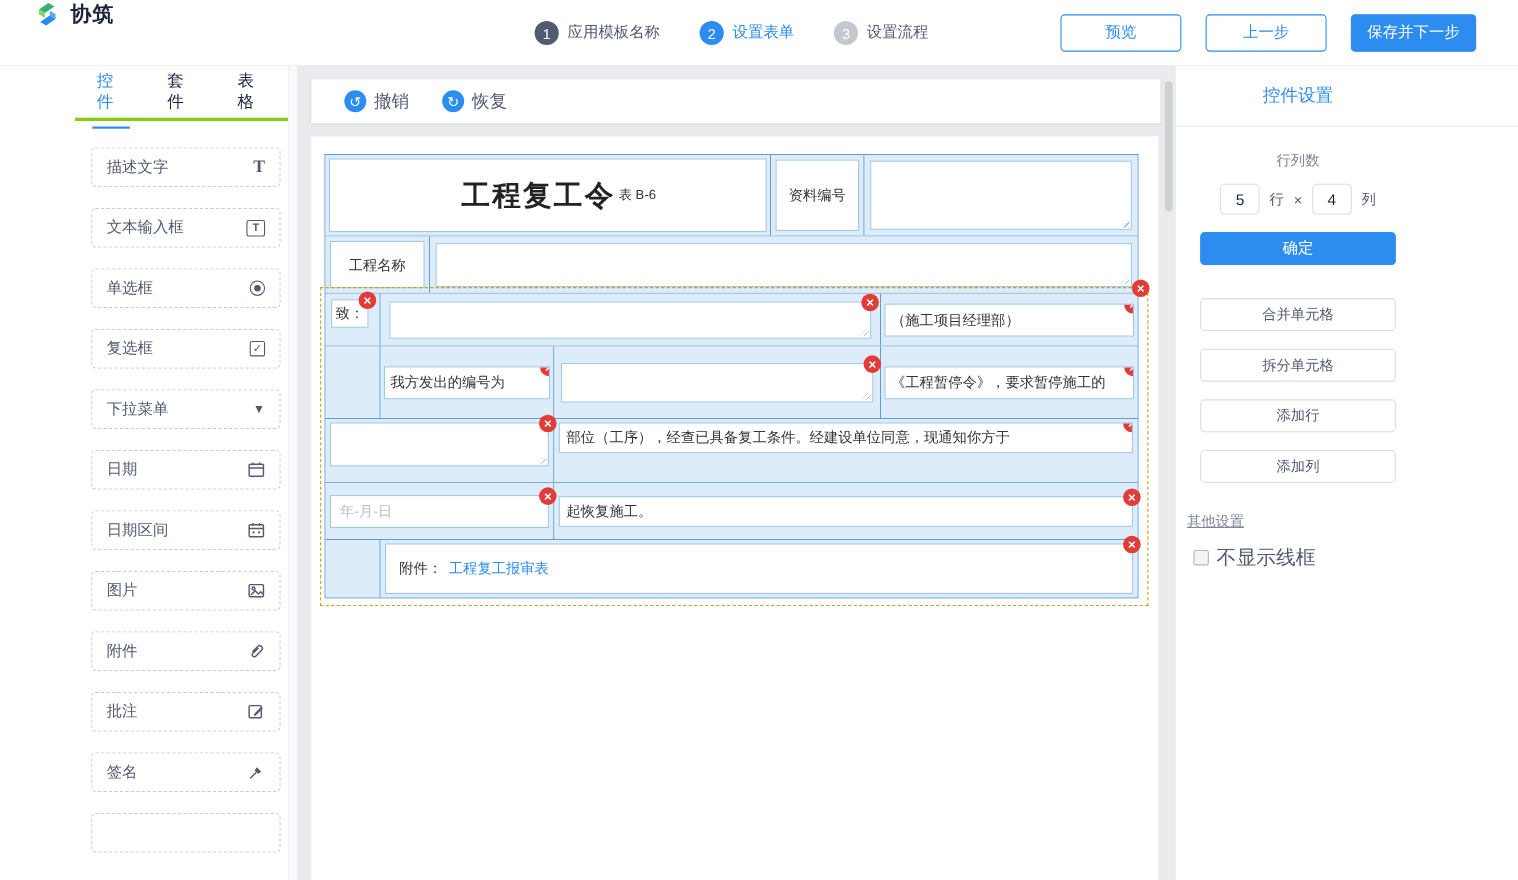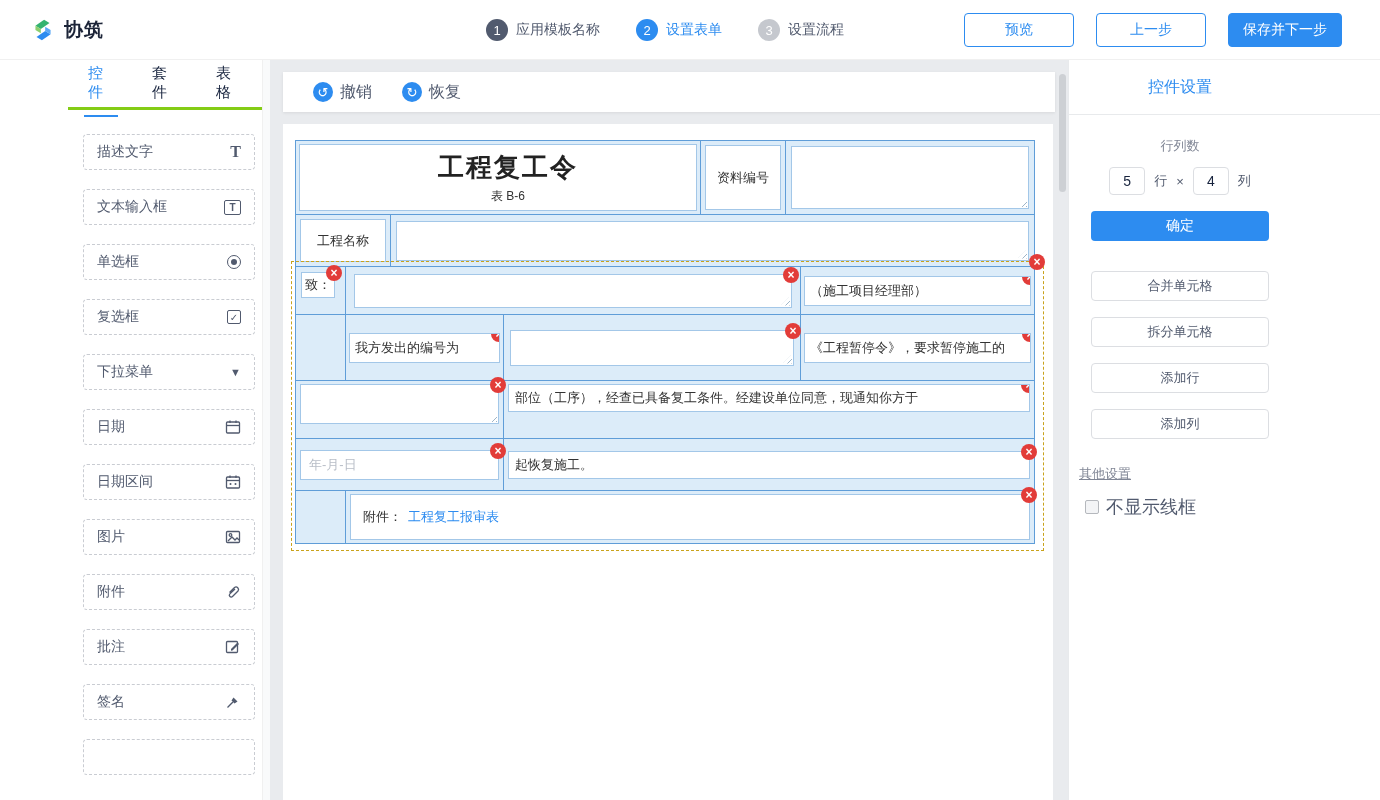--- a/index.html
+++ b/index.html
@@ -5,21 +5,21 @@
   * { box-sizing: border-box; margin: 0; padding: 0; }
   html,body { width:1380px; height:800px; }
   body {
     font-family: "Liberation Sans", "DejaVu Sans", sans-serif;
     background:#fff; overflow:hidden; color:#17233d; position:relative;
   }
 
   
   .topbar { position:absolute; left:0; top:0; width:1380px; height:60px; background:#fff;
             border-bottom:1px solid #f0f0f0; z-index:20; }
-  .logo { position:absolute; left:30px; top:0; height:60px; display:flex; align-items:center; gap:8px; }
+  .logo { position:absolute; left:30px; top:0; height:60px; display:flex; gap:8px; }
   .logo-text { font-size:19px; font-weight:bold; color:#1c2438; letter-spacing:1px; }
   .steps { position:absolute; left:486px; top:0; height:60px; display:flex; align-items:center; gap:36px; }
   .step { display:flex; align-items:center; gap:8px; cursor:pointer; }
   .step-num { width:22px; height:22px; border-radius:50%; color:#fff; font-size:13px;
               display:flex; align-items:center; justify-content:center; }
   .step.done .step-num { background:#515a6e; }
   .step.active .step-num { background:#2d8cf0; }
   .step.pending .step-num { background:#c5c8ce; }
   .step-label { font-size:14px; color:#515a6e; }
   .step.active .step-label { color:#2d8cf0; }
@@ -70,21 +70,21 @@
   .wbox { position:relative; background:#fff; border:1px solid #a3c7e8; }
   .grip { position:absolute; right:1px; bottom:1px; width:9px; height:9px;
           clip-path:polygon(100% 0,100% 100%,0 100%);
           background:repeating-linear-gradient(-45deg,#9fb6c9 0 1px,transparent 1px 3.2px); }
   .xbadge { position:absolute; top:-8px; right:-8px; width:16px; height:16px; border-radius:50%;
             background:#e23c39; color:#fff; font-size:12px; font-weight:bold; line-height:1;
             display:flex; align-items:center; justify-content:center; cursor:pointer; z-index:5; }
 
   .r1 { height:74px; }
   .c-title { width:405px; }
-  .title-box { flex:1; margin:3px; display:flex; flex-direction:column; align-items:center; justify-content:center; gap:3px;padding-left:20px; }
+  .title-box { flex:1; margin:3px; display:flex; flex-direction:row; align-items:center; justify-content:center; gap:3px;padding-left:20px; }
   .ft-title { font-size:26px; font-weight:bold; color:#222; letter-spacing:2px; }
   .ft-sub { font-size:12px; color:#333; }
   .c-docno { width:85px; }
   .docno-box { flex:1; margin:4px; display:flex; align-items:center; justify-content:center; }
   .c-r1input { flex:1; }
   .inp { margin:5px; flex:1; }
 
   .r2 { height:52px; }
   .c-pname { width:95px; }
   .pname-box { flex:1; margin:4px; display:flex; align-items:center; justify-content:center; }

